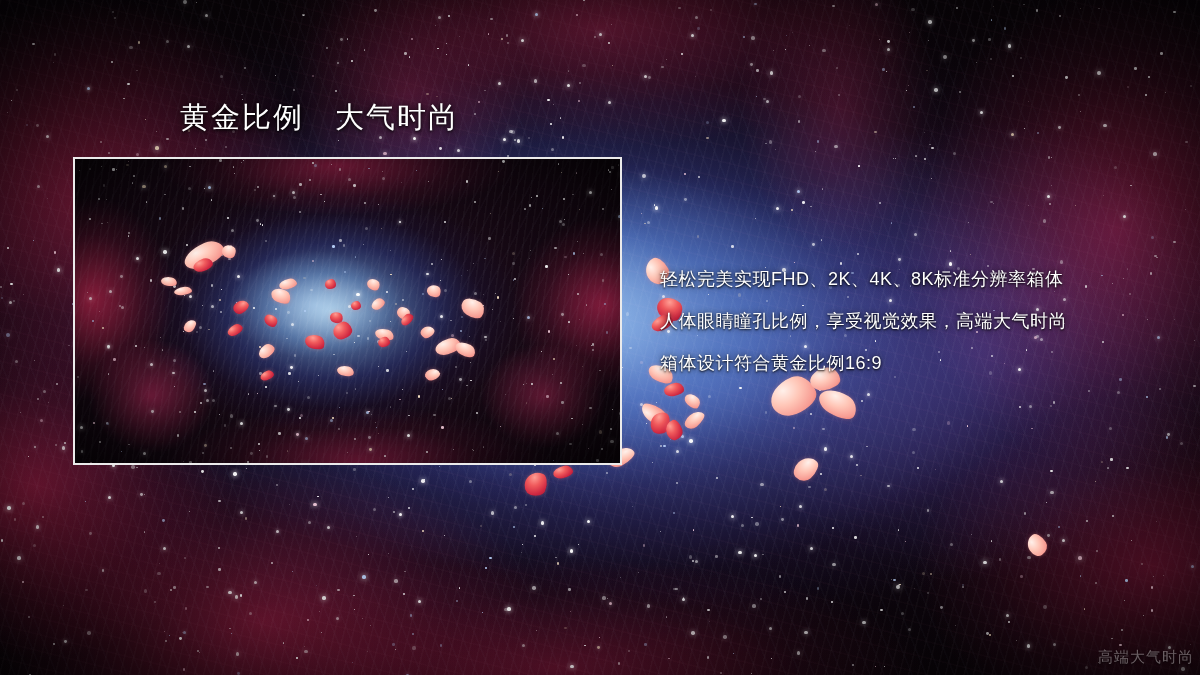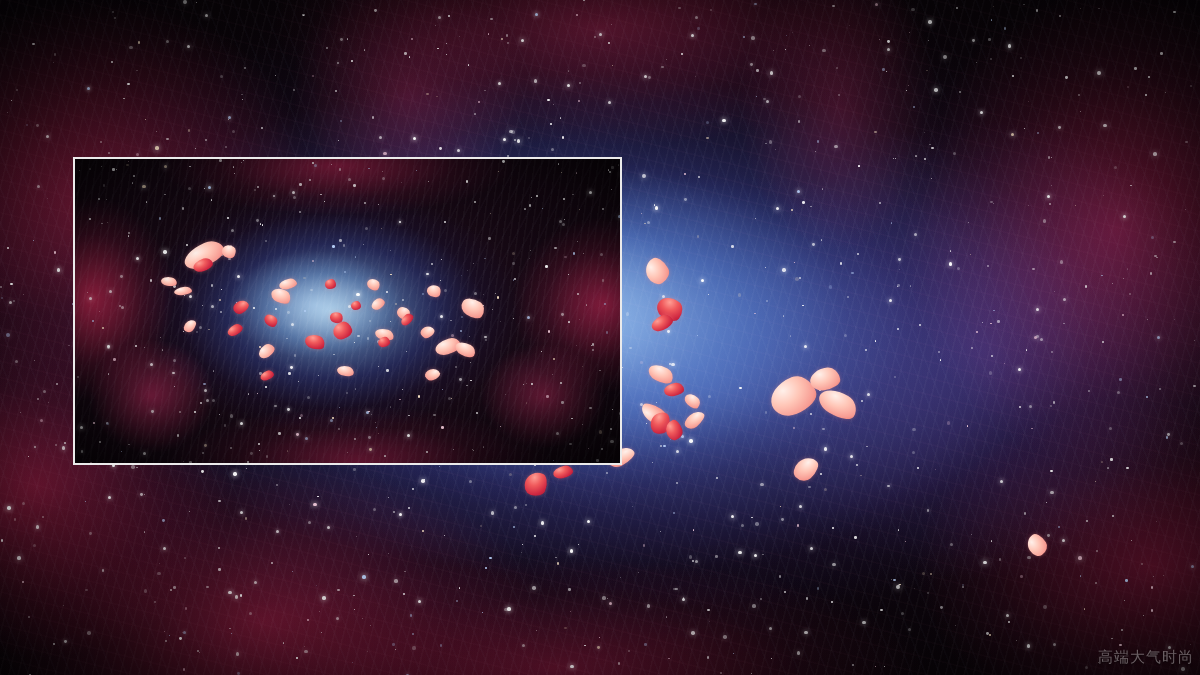--- a/index.html
+++ b/index.html
@@ -1149,20 +1149,21 @@
       <span class="petal pale" style="left:770.0px;top:378.0px;width:46px;height:36px;transform:rotate(-22deg);"></span>
       <span class="petal pale" style="left:818.0px;top:392.0px;width:40px;height:24px;transform:rotate(30deg);"></span>
       <span class="petal pale" style="left:810.0px;top:368.0px;width:30px;height:22px;transform:rotate(-8deg);"></span>
       <span class="petal pale" style="left:796.0px;top:456.0px;width:20px;height:26px;transform:rotate(46deg);"></span>
       <span class="petal pale" style="left:1028.0px;top:534.0px;width:18px;height:22px;transform:rotate(-34deg);"></span>
       <span class="petal deep" style="left:525.0px;top:472.0px;width:22px;height:24px;transform:rotate(20deg);"></span>
       <span class="petal deep" style="left:553.0px;top:466.0px;width:20px;height:12px;transform:rotate(-12deg);"></span>
       <span class="petal pale" style="left:613.0px;top:443.0px;width:16px;height:28px;transform:rotate(62deg);"></span>
     </div>
 
+  <div id="title">黄金比例　大气时尚</div>
 
   <div id="framed-image">
     <div class="fi-inner">
       <div class="fi-base"></div>
       <div class="fi-crimson"></div>
       <div class="fi-wisp"></div>
       <div class="starfield" id="frame-stars">
           <span class="star" style="left:456.1px;top:224.0px;width:1.8px;height:1.8px;opacity:0.91;background:#ffffff;"></span>
           <span class="star" style="left:503.5px;top:159.7px;width:0.9px;height:0.9px;opacity:0.31;background:#ffffff;"></span>
           <span class="star" style="left:37.4px;top:9.4px;width:2.2px;height:2.2px;opacity:0.94;background:#ffffff;"></span>
@@ -1547,16 +1548,21 @@
           <span class="petal pale" style="left:347.0px;top:166.0px;width:11px;height:14px;transform:rotate(64deg);"></span>
           <span class="petal pale" style="left:352.0px;top:208.0px;width:11px;height:15px;transform:rotate(70deg);"></span>
           <span class="petal pale" style="left:386.0px;top:140.0px;width:24px;height:18px;transform:rotate(34deg);"></span>
           <span class="petal pale" style="left:360.0px;top:180.0px;width:26px;height:15px;transform:rotate(-16deg);"></span>
           <span class="petal pale" style="left:380.0px;top:184.0px;width:21px;height:13px;transform:rotate(28deg);"></span>
         </div>
       <div class="fi-vignette"></div>
     </div>
   </div>
 
+  <div id="body-text">
+    <div class="line">轻松完美实现FHD、2K、4K、8K标准分辨率箱体</div>
+    <div class="line">人体眼睛瞳孔比例，享受视觉效果，高端大气时尚</div>
+    <div class="line">箱体设计符合黄金比例16:9</div>
+  </div>
 
   <div id="watermark">高端大气时尚</div>
 
 </div>
 
 </body></html>

